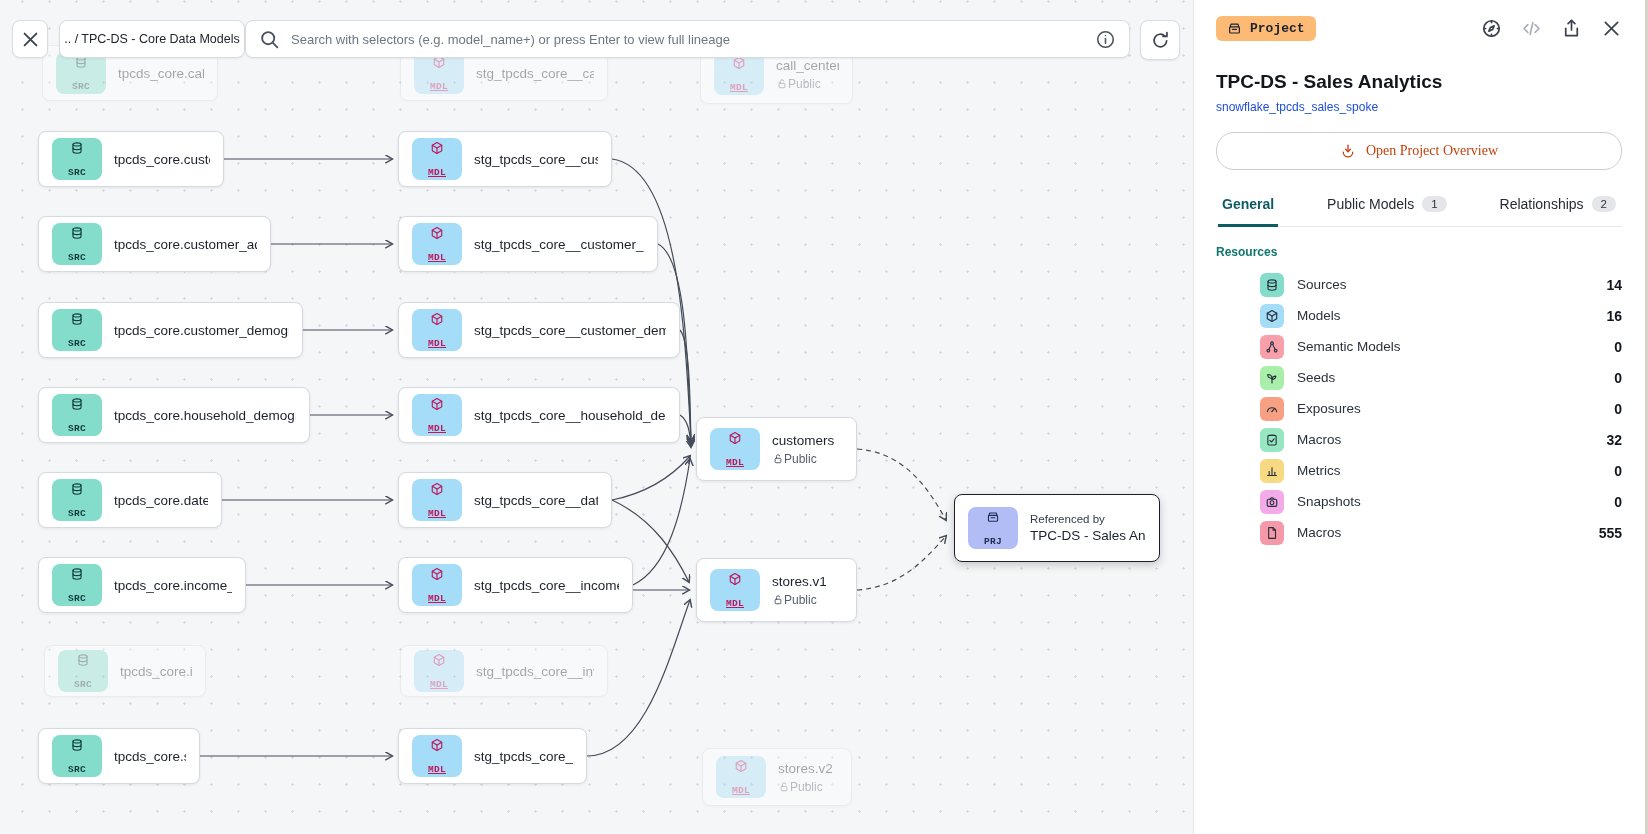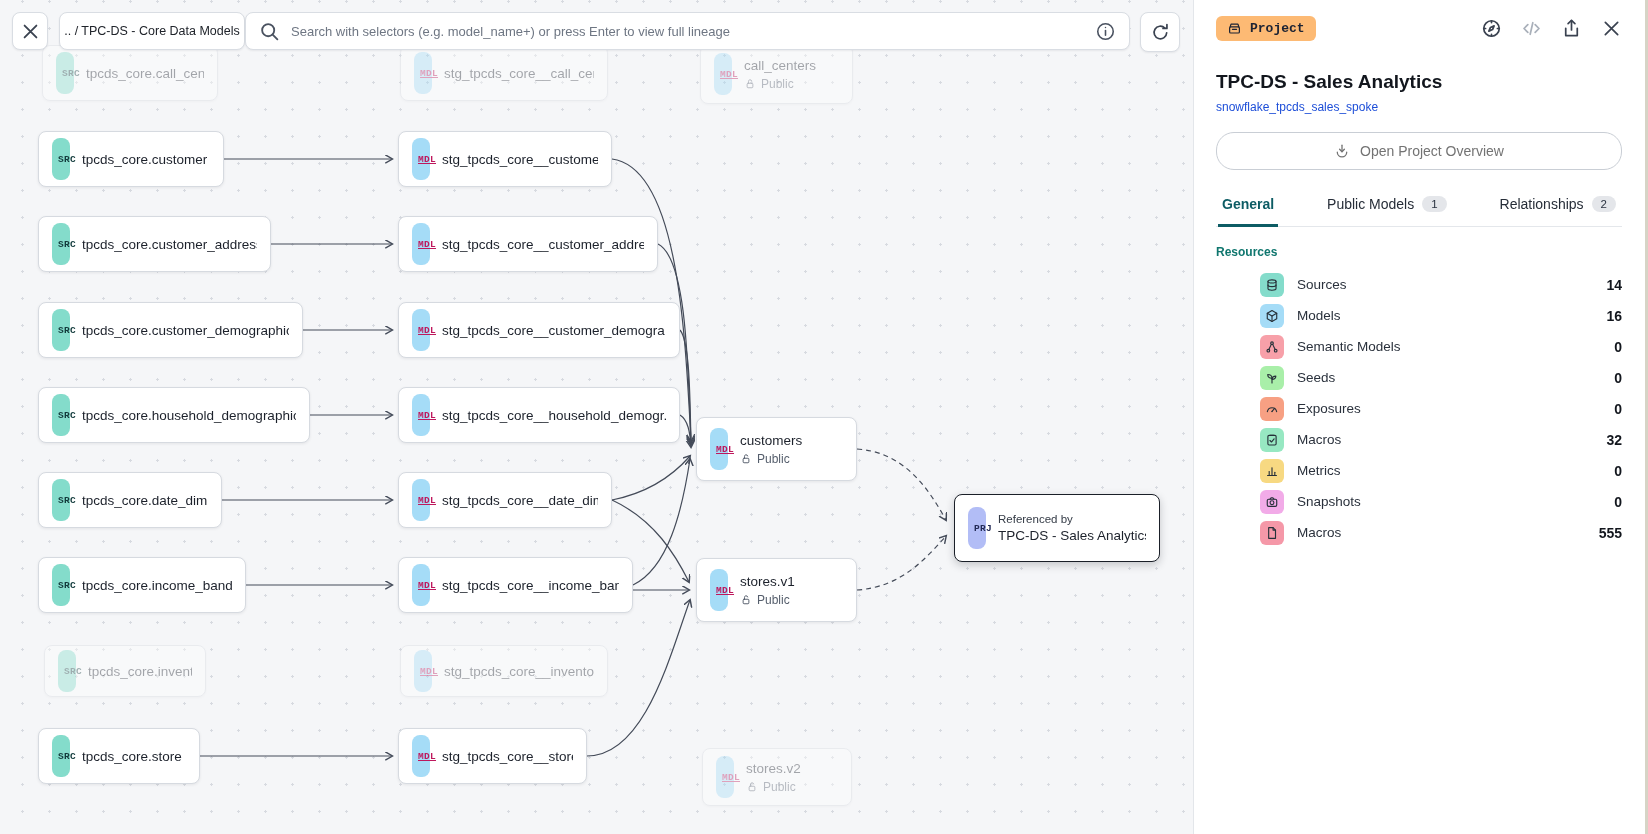--- a/index.html
+++ b/index.html
@@ -12,35 +12,35 @@
     background-color:#F5F6F8;
     background-image:radial-gradient(circle,#D7DAE0 1.2px,transparent 1.4px);
     background-size:27px 27px; background-position:9px 15px; }
   .edges { position:absolute; left:0; top:0; z-index:1; pointer-events:none; }
 
   .node { position:absolute; z-index:2; background:#fff; border:1px solid #D6DAE0; border-radius:8px;
     box-shadow:0 1px 3px rgba(22,27,36,.08); display:flex; align-items:center; gap:12px;
     padding:0 13px; cursor:pointer; }
   .node.faded { opacity:.38; }
   .node.selected { border:1.6px solid #1A1F28; box-shadow:0 3px 8px rgba(22,27,36,.22); }
-  .node-chip { flex:none; border-radius:8px; width:18px; height:42px; display:flex; flex-direction:row;
+  .node-chip { flex:none; border-radius:8px; width:50px; height:42px; display:flex; flex-direction:column;
     align-items:center; justify-content:center; gap:12px; }
   .node-chip svg { width:14px; height:14px; }
   .chip-label { font-family:"Liberation Mono","DejaVu Sans Mono",monospace; font-size:9.5px; font-weight:700; letter-spacing:.3px; }
   .chip-src { background:#84DCCB; color:#123B3C; }
   .chip-mdl { background:#A5DCF7; color:#be185d;text-decoration:underline; }
   .chip-prj { background:#B2BDF6; color:#232A56; }
   .node-text { min-width:0; }
   .node-label { font-size:13.5px; color:#1C212B; white-space:nowrap; overflow:hidden; }
   .node-note  { font-size:11.5px; color:#343B46; margin-bottom:3px; white-space:nowrap; }
-  .node-sub { display:flex; align-items:center; gap:5px; margin-top:4px; font-size:12px; color:#555E6C; }
+  .node-sub { display:flex; align-items:center; margin-top:4px; font-size:12px; color:#555E6C; }
   .node-sub svg { width:12px; height:12px; }
 
   
-  .tbar { position:absolute; z-index:5; top:12px; height:38px; background:#fff; border:1px solid #D9DDE3;
+  .tbar { position:absolute; z-index:5; top:20px; height:38px; background:#fff; border:1px solid #D9DDE3;
     border-radius:8px; box-shadow:0 1px 2px rgba(22,27,36,.07); display:flex; align-items:center;
     justify-content:center; cursor:pointer; color:#333A47; }
   .tbar svg { width:16px; height:16px; }
   .btn-close-graph { left:12px; width:36px; }
   .crumb { left:59px; width:186px; font-size:12.5px; color:#20242B; }
   .searchbox { left:245px; width:885px; justify-content:flex-start; gap:9px; padding:0 13px; cursor:text; }
   .searchbox input { flex:1; border:none; outline:none; font-size:13px; color:#7f1d1d; background:transparent;
     font-family:"Liberation Sans",sans-serif; }
   .searchbox input::placeholder { color:#6E7683; }
   .searchbox .icn-info { color:#4A5260; cursor:pointer; }
@@ -55,21 +55,21 @@
     font-family:"Liberation Mono","DejaVu Sans Mono",monospace; font-size:13px; font-weight:700; color:#1D2333; }
   .type-badge svg { width:15px; height:15px; }
   .head-icons { display:flex; align-items:center; gap:19px; }
   .picon { width:21px; height:21px; color:#3A4250; cursor:pointer; display:flex; }
   .picon.disabled { color:#A9B0BA; cursor:default; }
   .picon svg { width:21px; height:21px; }
   .panel-title { margin-top:30px; font-size:19px; font-weight:700; color:#12161D; }
   .panel-sub { margin-top:7px; font-size:12px; color:#1d4ed8; }
   .overview-btn { margin-top:18px; width:100%; height:38px; background:#fff; border:1px solid #C9CED5;
     border-radius:18px; display:flex; align-items:center; justify-content:center; gap:10px; font-size:14px;
-    color:#737373; cursor:pointer; font-family:Liberation Sans, sans-serif; }
+    color:#c2410c; cursor:pointer; font-family:Liberation Serif, serif; }
   .overview-btn svg { width:16px; height:16px; }
   .tabs { margin-top:26px; display:flex; justify-content:space-between; border-bottom:1px solid #E4E7EB; padding:0 2px; }
   .tab { display:flex; align-items:center; gap:8px; padding:0 4px 12px; font-size:14px; color:#262D38;
     cursor:pointer; border-bottom:3px solid transparent; margin-bottom:-1px; }
   .tab.active { font-weight:700; }
   .tab-count { background:#E4E6EA; border-radius:10px; padding:2px 9px; font-size:11.5px; color:#2A3240; font-weight:400; }
   .res-heading { margin-top:18px; font-size:12px; font-weight:700; color:#0f766e; }
   .res-list { margin-top:10px; }
   .res-row { display:flex; align-items:center; gap:13px; height:31px;margin-left:44px; }
   .res-icon { width:24px; height:24px; border-radius:6px; display:flex; align-items:center; justify-content:center; color:#27313A; flex:none; }

